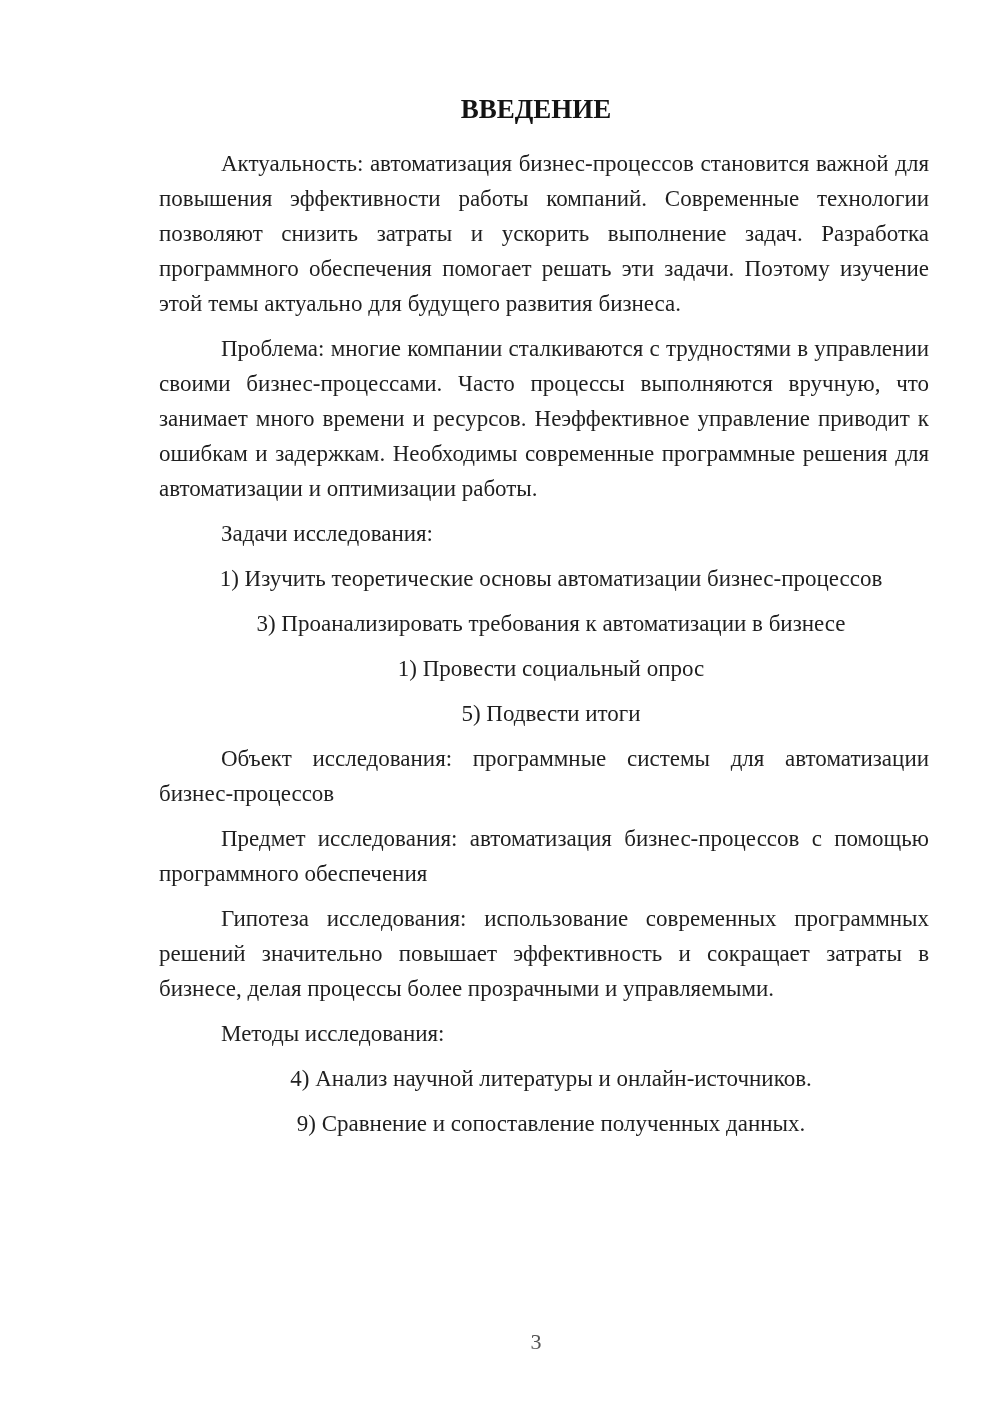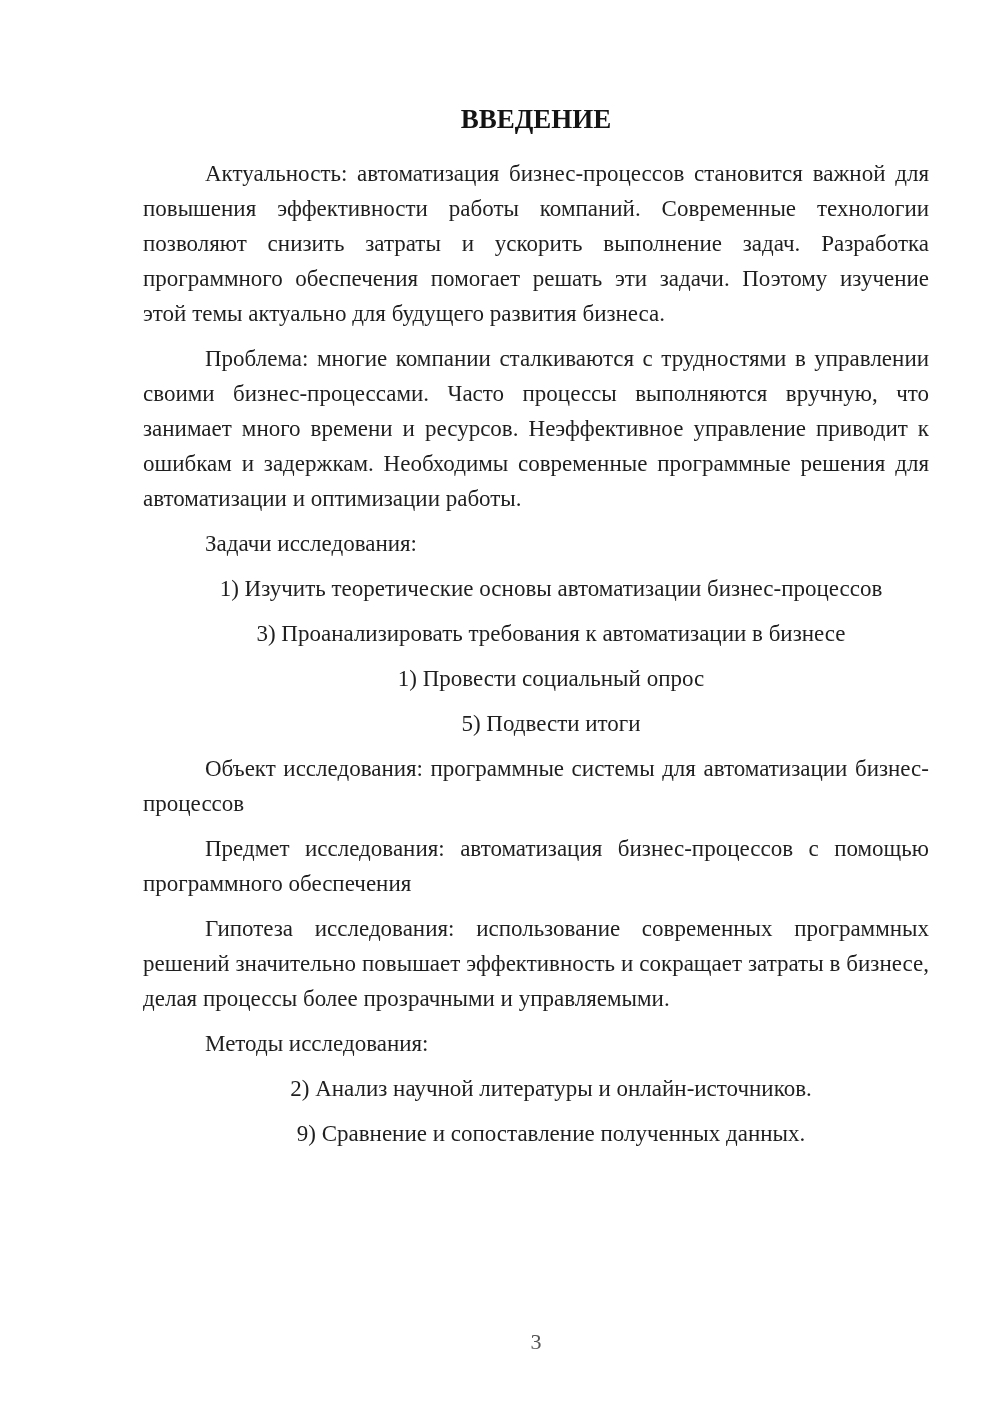--- a/index.html
+++ b/index.html
@@ -20,29 +20,29 @@
     position: absolute;
     left: 143px;
     top: 90px;
     width: 786px;
   }
   .doc-title {
     font-size: 27px;
     font-weight: bold;
     line-height: 35px;
     text-align: center;
-    margin: 12px 0 19px 0;
+    margin: 2px 0 19px 0;
     color: #141414;
   }
   .para {
     font-size: 23px;
     line-height: 35px;
     text-align: justify;
     text-indent: 62px;
-    margin: 0 0 10px 0;
+    margin: 0 0 10px 16px;
   }
   .list-item {
     font-size: 23px;
     line-height: 35px;
     text-align: center;
     padding-left: 30px;
     margin: 0 0 10px 0;
   }
   .page-number {
     position: absolute;
@@ -69,18 +69,18 @@
     <p class="list-item">1) Изучить теоретические основы автоматизации бизнес-процессов</p>
     <p class="list-item">3) Проанализировать требования к автоматизации в бизнесе</p>
     <p class="list-item">1) Провести социальный опрос</p>
     <p class="list-item">5) Подвести итоги</p>
 
     <p class="para">Объект исследования: программные системы для автоматизации бизнес-процессов</p>
     <p class="para">Предмет исследования: автоматизация бизнес-процессов с помощью программного обеспечения</p>
     <p class="para">Гипотеза исследования: использование современных программных решений значительно повышает эффективность и сокращает затраты в бизнесе, делая процессы более прозрачными и управляемыми.</p>
 
     <p class="para">Методы исследования:</p>
-    <p class="list-item">2) Анализ научной литературы и онлайн-источников.</p>
+    <p class="list-item">4) Анализ научной литературы и онлайн-источников.</p>
     <p class="list-item">9) Сравнение и сопоставление полученных данных.</p>
   </main>
 
   <footer class="page-number">3</footer>
 </div>
 
 </body></html>

